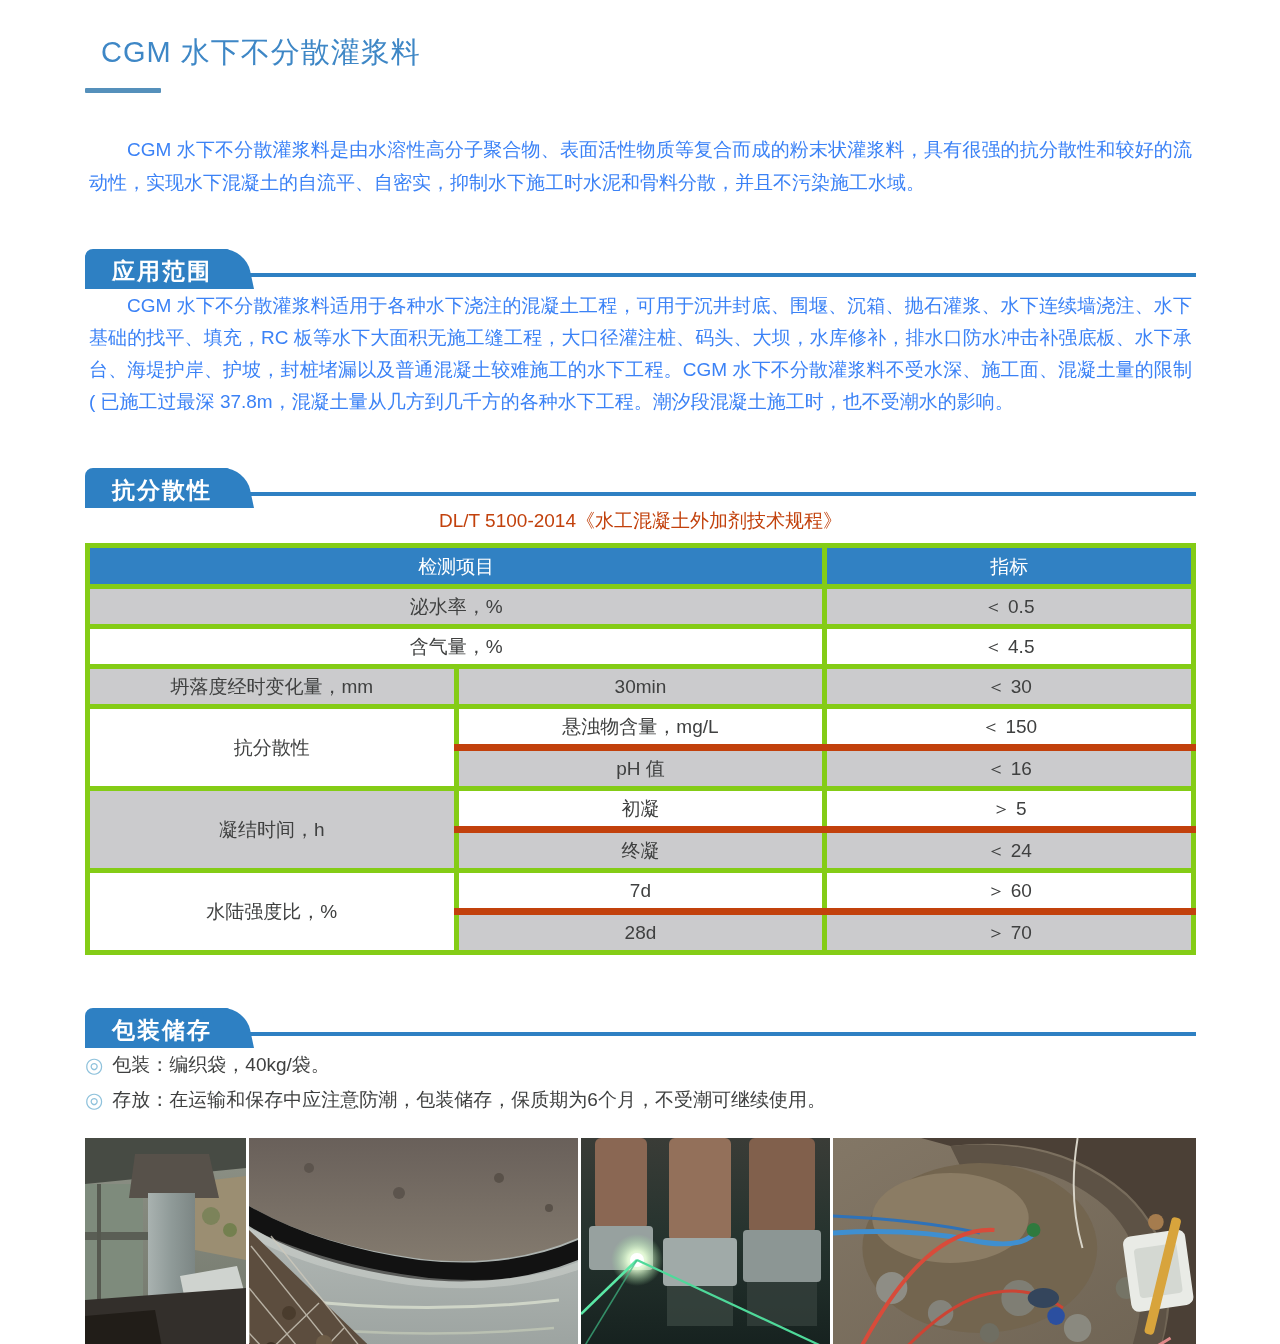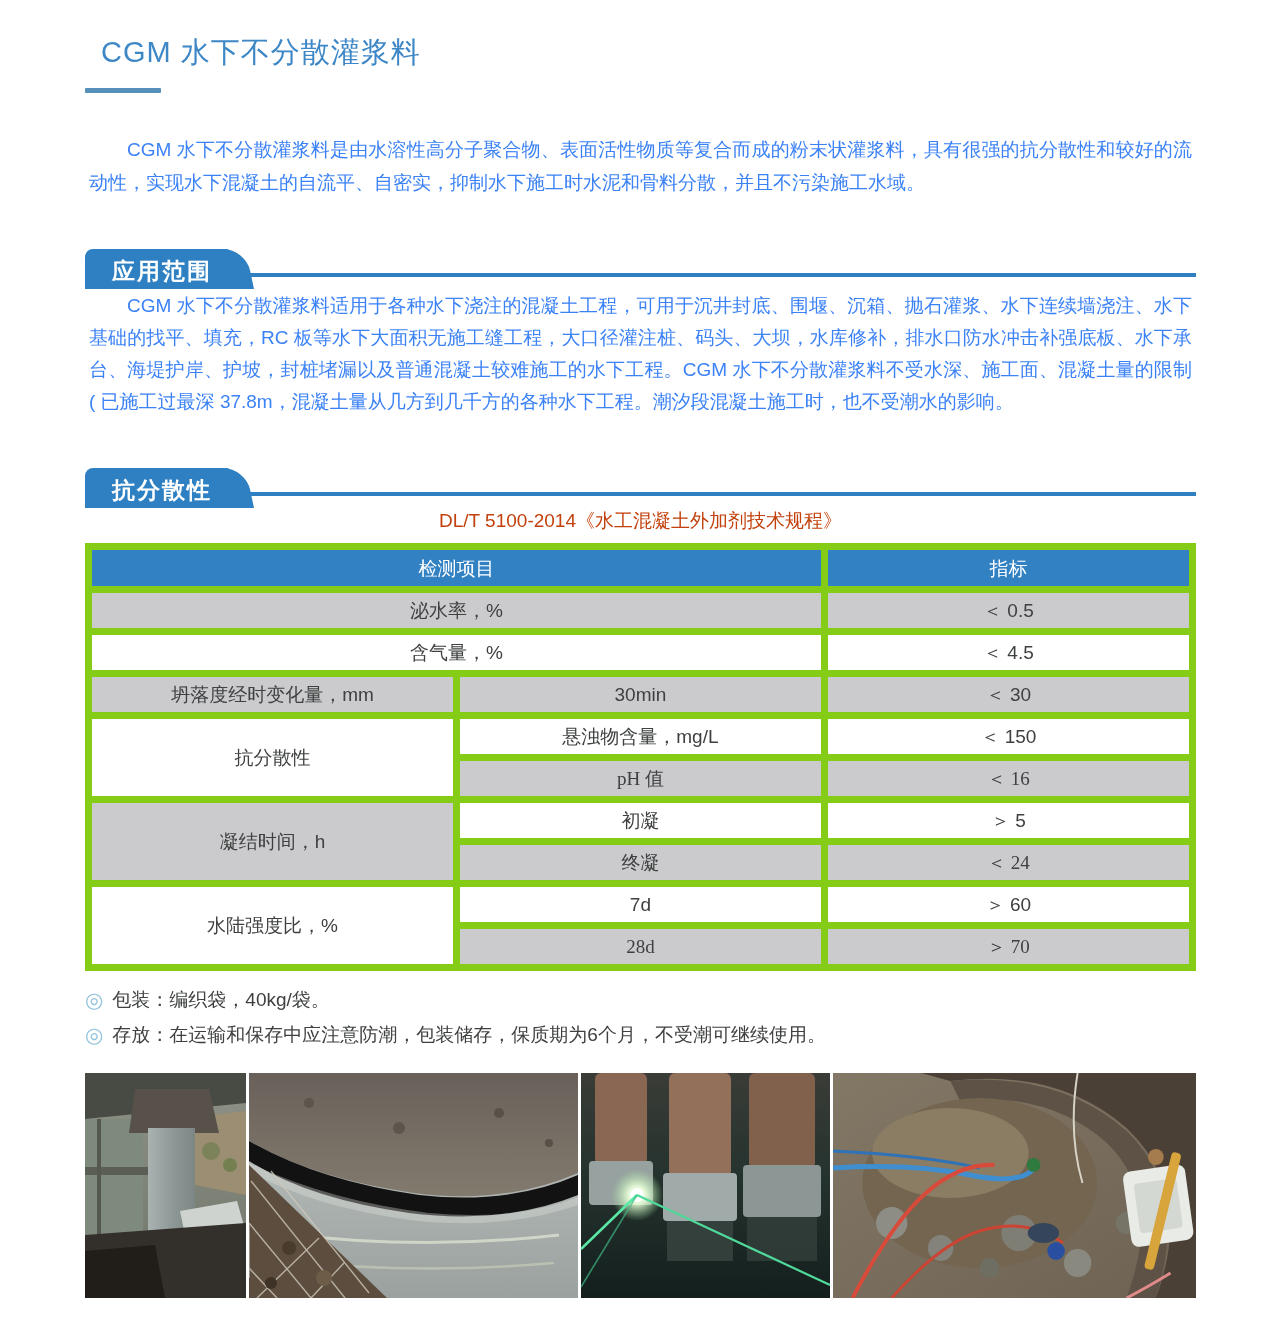--- a/index.html
+++ b/index.html
@@ -41,33 +41,33 @@
 
   
   .standard-caption{margin-top:12px;text-align:center;font-size:19px;color:#c2410c;}
 
   
   table.perf{
     margin-top:9px;width:100%;border-collapse:collapse;table-layout:fixed;
     border:2px solid #3f4042;font-size:19px;
   }
   table.perf th,table.perf td{
-    border:7px solid #84cc16;text-align:center;vertical-align:middle;
+    border:5px solid #84cc16;text-align:center;vertical-align:middle;
     height:31px;line-height:23px;padding:2px 8px;font-weight:normal;
   }
   table.perf thead th{
     background:#3181c3;color:#ffffff;height:32px;
     border-bottom:2px solid #3f4042;
   }
   tr.row-gray td{background:#cbcbcd;}
   tr.row-white td{background:#ffffff;}
   td.cell-white{background:#ffffff !important;}
   td.cell-gray{background:#cbcbcd !important;}
   tr.group-top td{border-top:2px solid #3f4042;}
-  tr.sub-top td{border-top:5px solid #c2410c;font-family:Liberation Serif, serif;}
+  tr.sub-top td{border-top:7px solid #c2410c;}
 
   
   .bullets{margin-top:12px;}
   .bullet-line{display:flex;align-items:flex-start;margin-top:2px;font-size:19px;line-height:33px;}
   .bullet-icon{
     flex:0 0 auto;color:#8fc2dc;font-size:21px;line-height:33px;margin-right:9px;
   }
   .bullet-text{text-align:justify;color:#3f4040;}
 
   
@@ -153,20 +153,25 @@
         <td>7d</td>
         <td>＞ 60</td>
       </tr>
       <tr class="row-gray sub-top">
         <td>28d</td>
         <td>＞ 70</td>
       </tr>
     </tbody>
   </table>
 
+  <div class="sec-head" style="margin-top:37px;">
+    <div class="badge">
+      <span class="badge-label">包装储存</span>
+    </div>
+  </div>
 
   <div class="bullets">
     <div class="bullet-line">
       <span class="bullet-icon">◎</span>
       <span class="bullet-text">包装：编织袋，40kg/袋。</span>
     </div>
     <div class="bullet-line">
       <span class="bullet-icon">◎</span>
       <span class="bullet-text">存放：在运输和保存中应注意防潮，包装储存，保质期为6个月，不受潮可继续使用。</span>
     </div>

